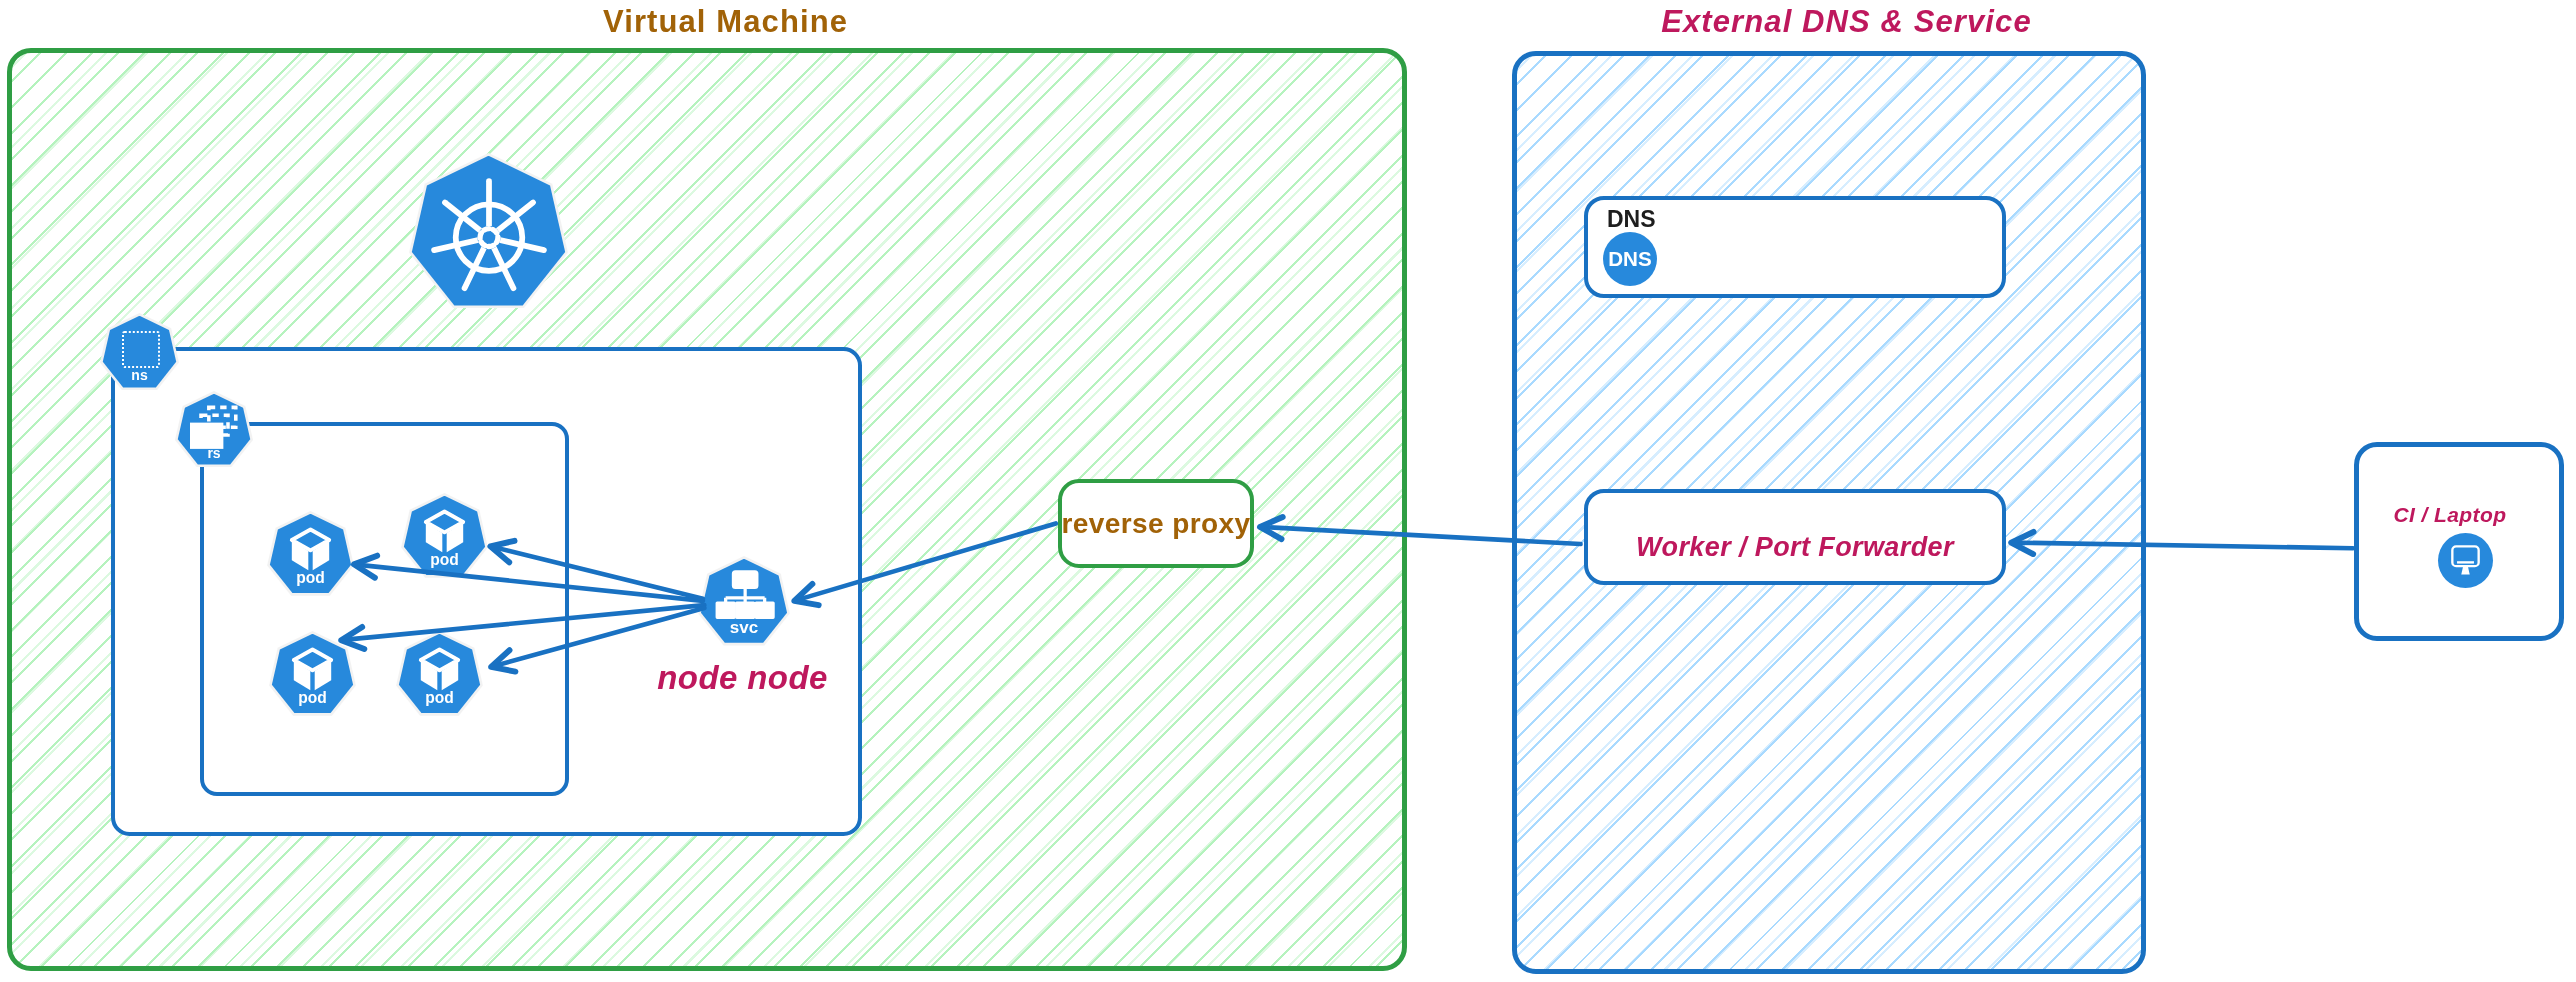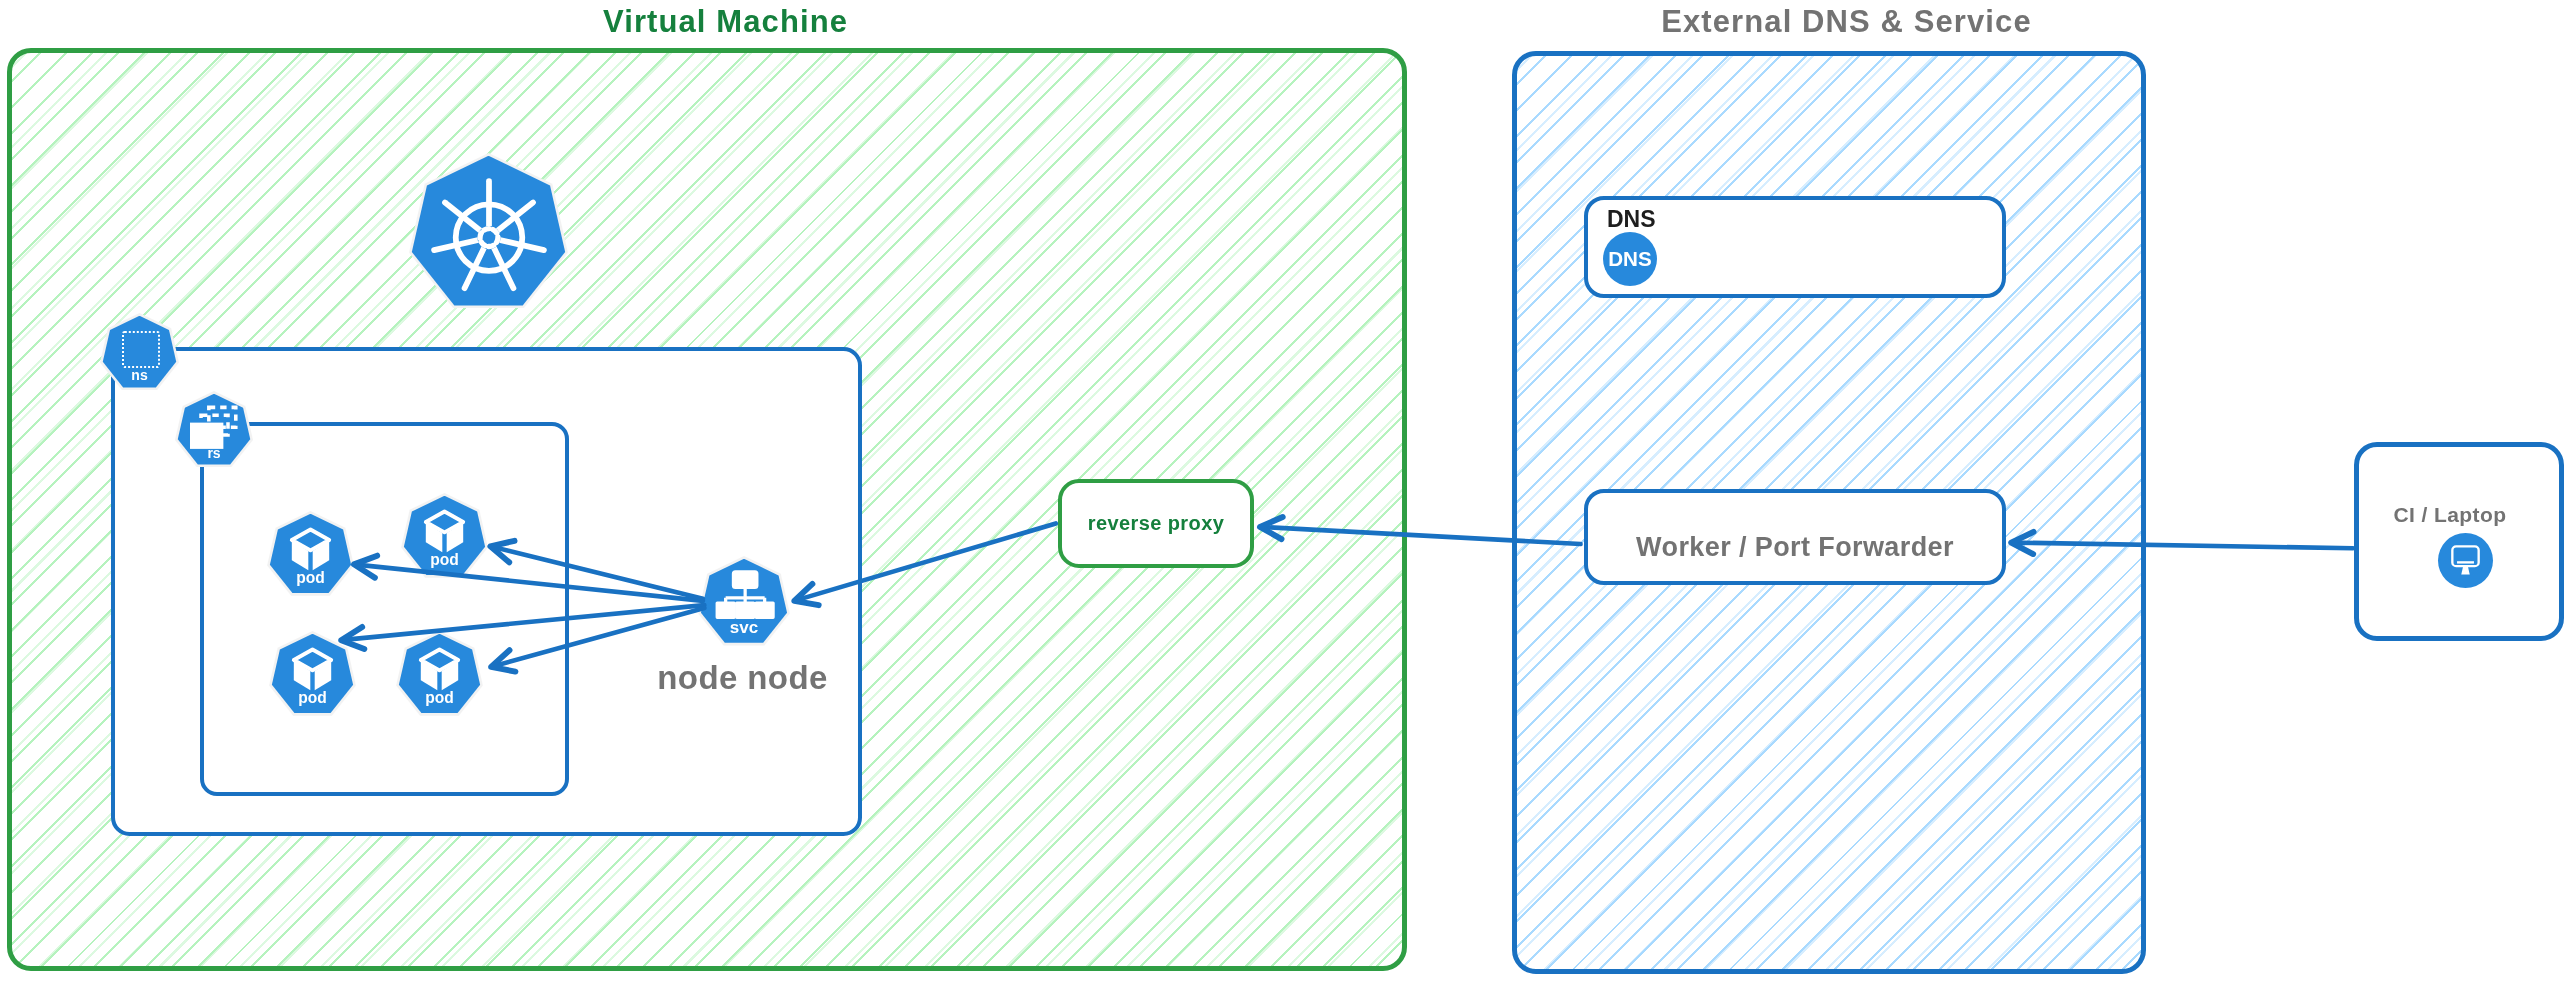--- a/index.html
+++ b/index.html
@@ -19,22 +19,22 @@
   .ext-box{
     border:5px solid #1971c2;
     background-color:#fff;
     background-image:
       repeating-linear-gradient(135deg, rgba(165,216,255,.95) 0px 2.1px, transparent 2.1px 18.5px),
       repeating-linear-gradient(135deg, rgba(165,216,255,.45) 8.5px 10.7px, transparent 10.7px 37px);
   }
   .group-title{
     position:absolute;text-align:center;font-weight:700;font-size:31px;letter-spacing:1.1px;
   }
-  .green-text{color:#15803d;}
-  .blue-text{color:#737373;}
+  .green-text{color:#a16207;}
+  .blue-text{color:#be185d;font-style:italic;}
   
   .white-box{position:absolute;box-sizing:border-box;background:#ffffff;border:4.3px solid #1971c2;border-radius:20px;}
   .green-border{border-color:#2f9e44;border-width:4.3px;}
   .thick{border-width:5px;}
   .box-label{
     position:absolute;display:flex;align-items:center;justify-content:center;
     font-weight:700;letter-spacing:0.4px;
   }
   
   .hepta-wrap{
@@ -171,21 +171,21 @@
           <rect x="68" y="60" width="26" height="22" fill="#ffffff"></rect>
         </g>
       </svg>
       <div class="hepta-label" style="bottom:9.2px;font-size:17px;">svc</div>
     </div>
   </div>
 
   <div class="box-label blue-text" style="left:618px;top:656px;width:249px;height:43px;font-size:33px;">node node</div>
 
   <div class="white-box green-border" style="left:1058px;top:479px;width:196px;height:89px;border-radius:21px;"></div>
-  <div class="box-label green-text" style="left:1058px;top:479px;width:196px;height:89px;font-size:20px;">reverse proxy</div>
+  <div class="box-label green-text" style="left:1058px;top:479px;width:196px;height:89px;font-size:28px;">reverse proxy</div>
 
   <div class="white-box" style="left:1584px;top:196px;width:422px;height:102px;"></div>
   <div style="position:absolute;left:1607px;top:206px;font-size:23px;font-weight:700;color:#1e1e1e;">DNS</div>
   <div class="blue-circle" style="left:1603px;top:232px;width:54px;height:54px;font-size:20.6px;">DNS</div>
 
   <div class="white-box" style="left:1584px;top:489px;width:422px;height:96px;"></div>
   <div class="box-label blue-text" style="left:1584px;top:489px;width:422px;height:116px;font-size:27px;">Worker / Port Forwarder</div>
 
   <div class="white-box thick" style="left:2354px;top:442px;width:210px;height:199px;border-radius:23px;"></div>
   <div class="box-label blue-text" style="left:2354px;top:501px;width:192px;height:28px;font-size:21px;">CI / Laptop</div>

